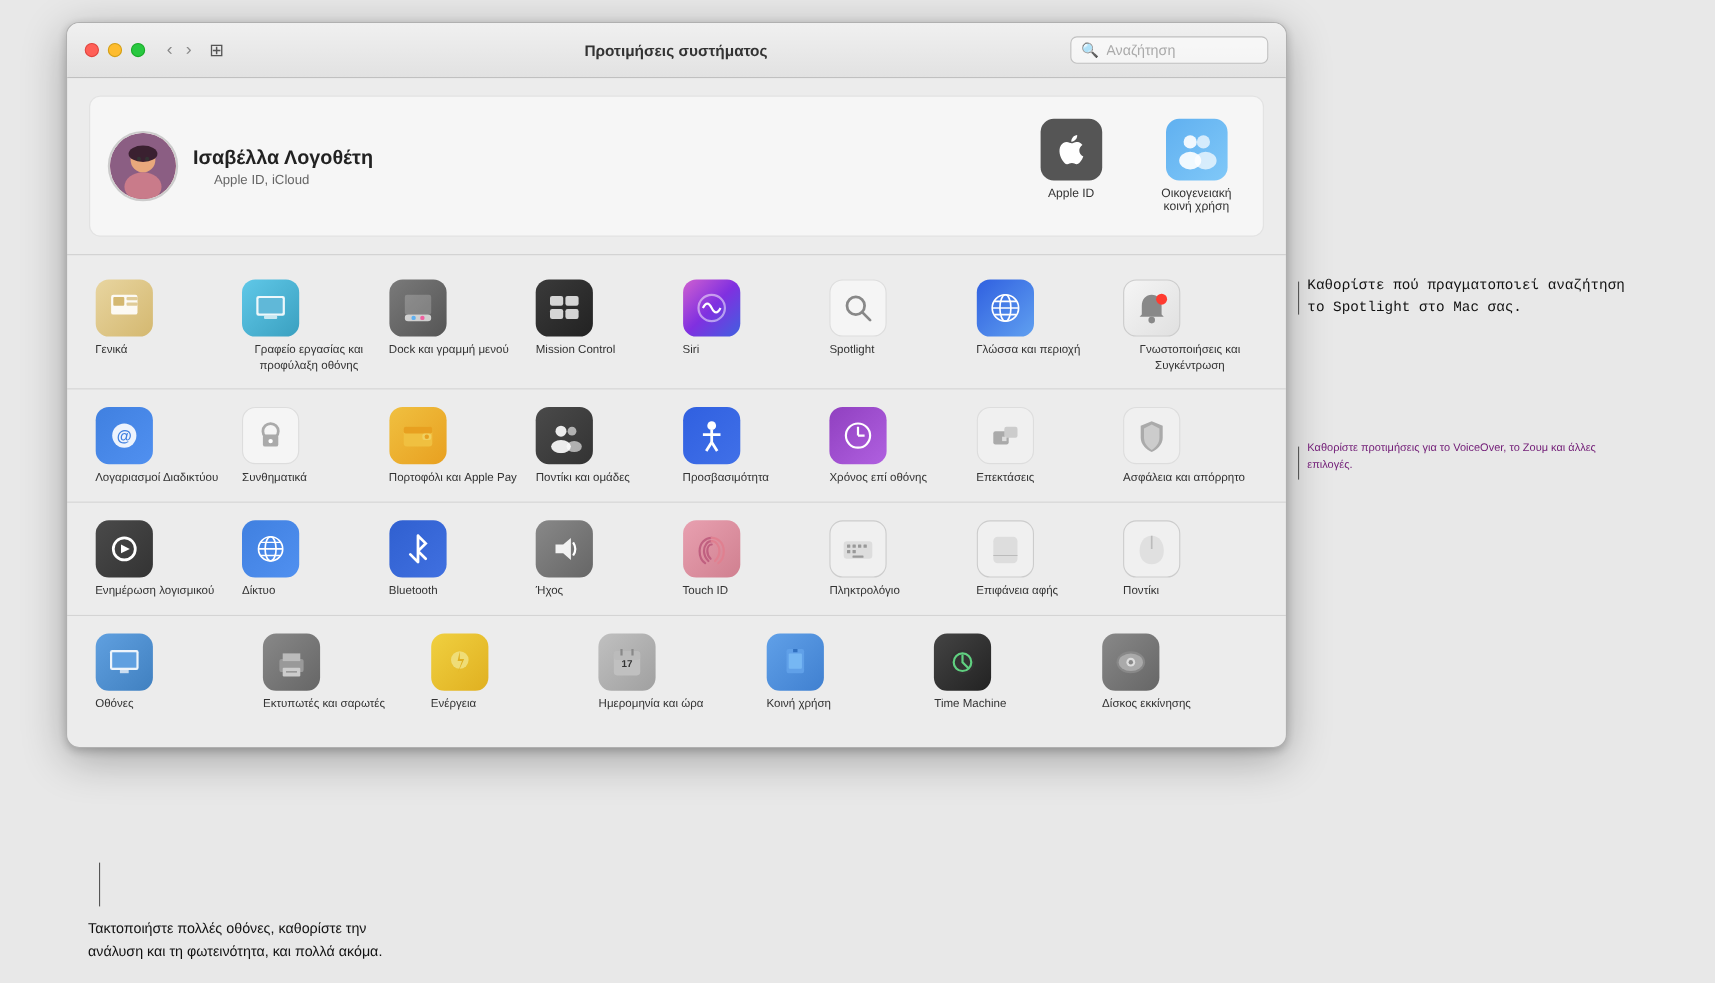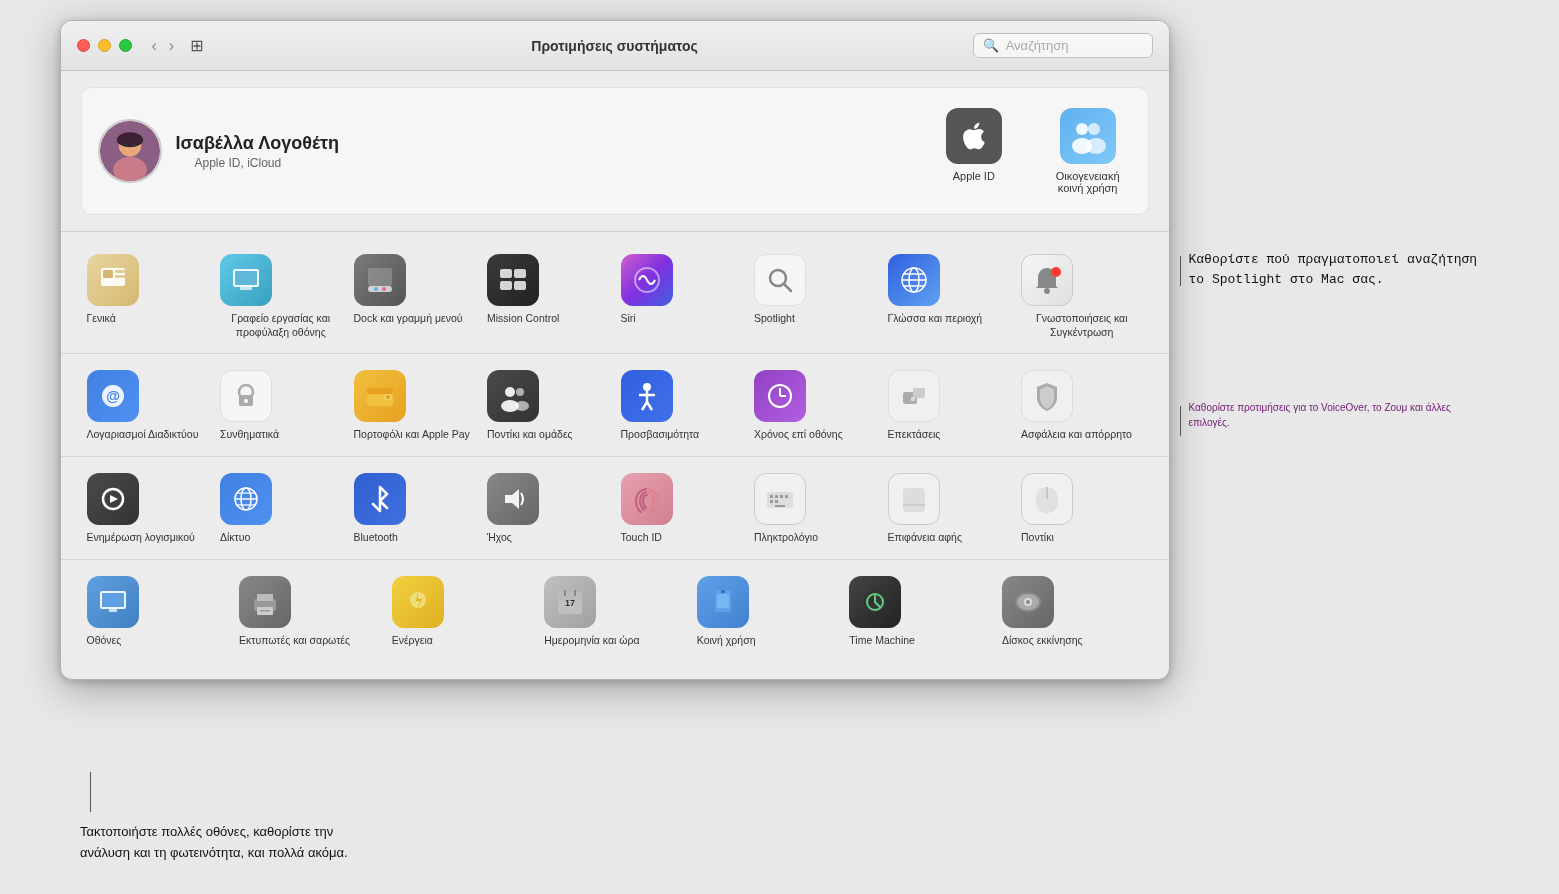--- a/index.html
+++ b/index.html
@@ -688,16 +688,16 @@
       <div style="display:flex; align-items:flex-start; gap:8px;">
         <div style="flex-shrink:0; margin-top:6px;">
           <div style="width:1px; height:30px; background:#555; margin-left:0;"></div>
         </div>
         <div class="annotation-text" style="font-size:10px; color:#701a75; line-height:1.5;">Καθορίστε προτιμήσεις για το VoiceOver, το Ζουμ και άλλες επιλογές.</div>
       </div>
     </div>
   </div>
 </div>
 
-<div style="position:fixed; bottom:30px; left:80px; width:300px;">
+<div style="position:fixed; bottom:18px; left:80px; width:300px;">
   <div style="width:1px; height:40px; background:#555; margin-left:10px;"></div>
   <div class="bottom-annotation">Τακτοποιήστε πολλές οθόνες, καθορίστε την ανάλυση και τη φωτεινότητα, και πολλά ακόμα.</div>
 </div>
 
 </body></html>

